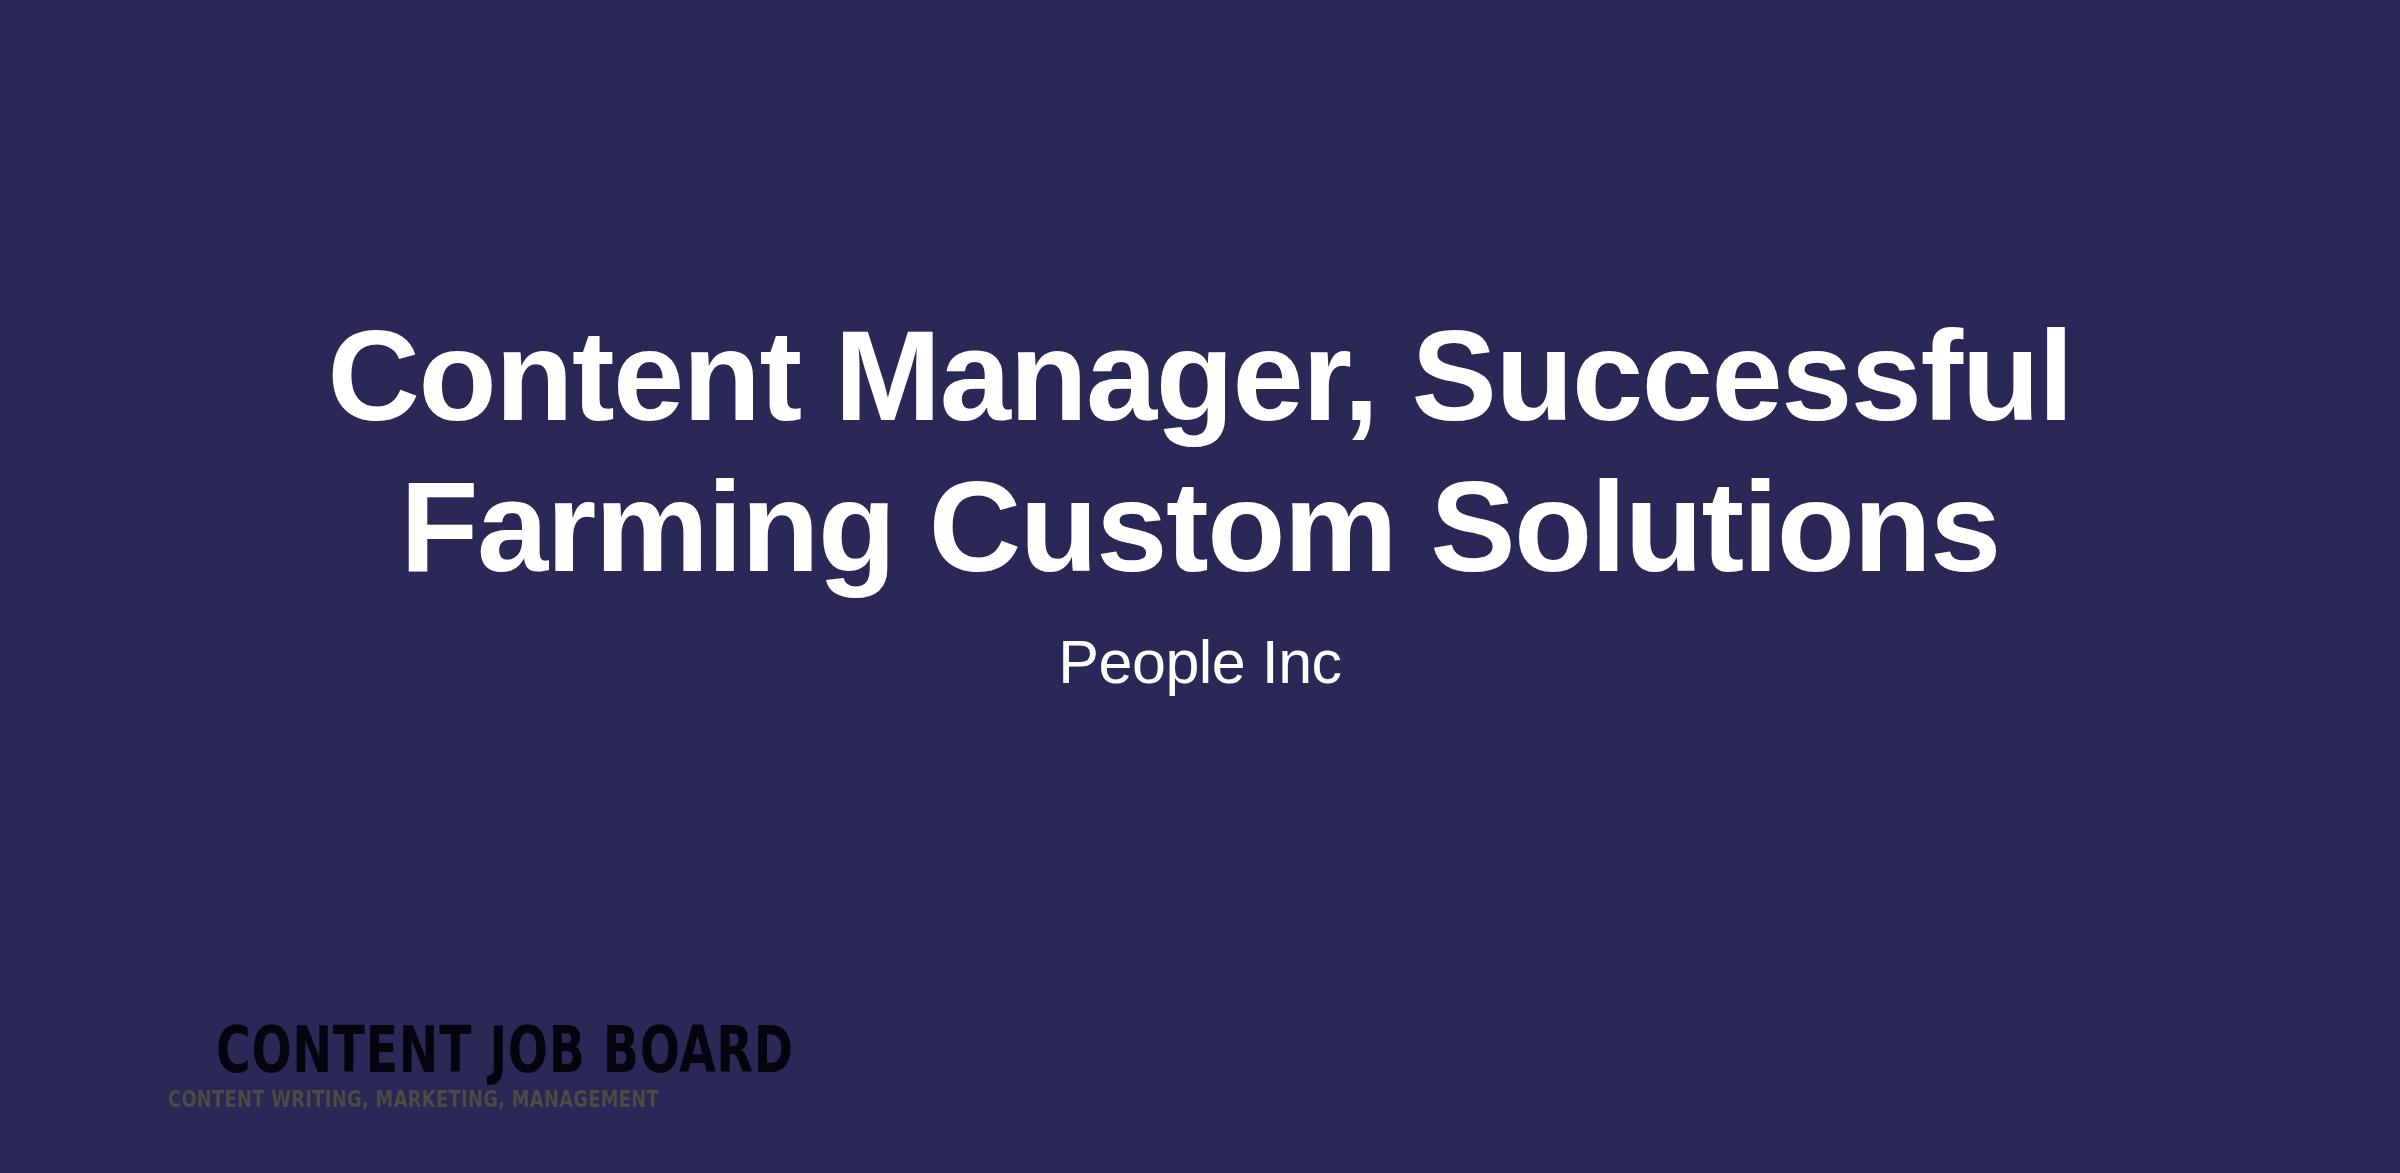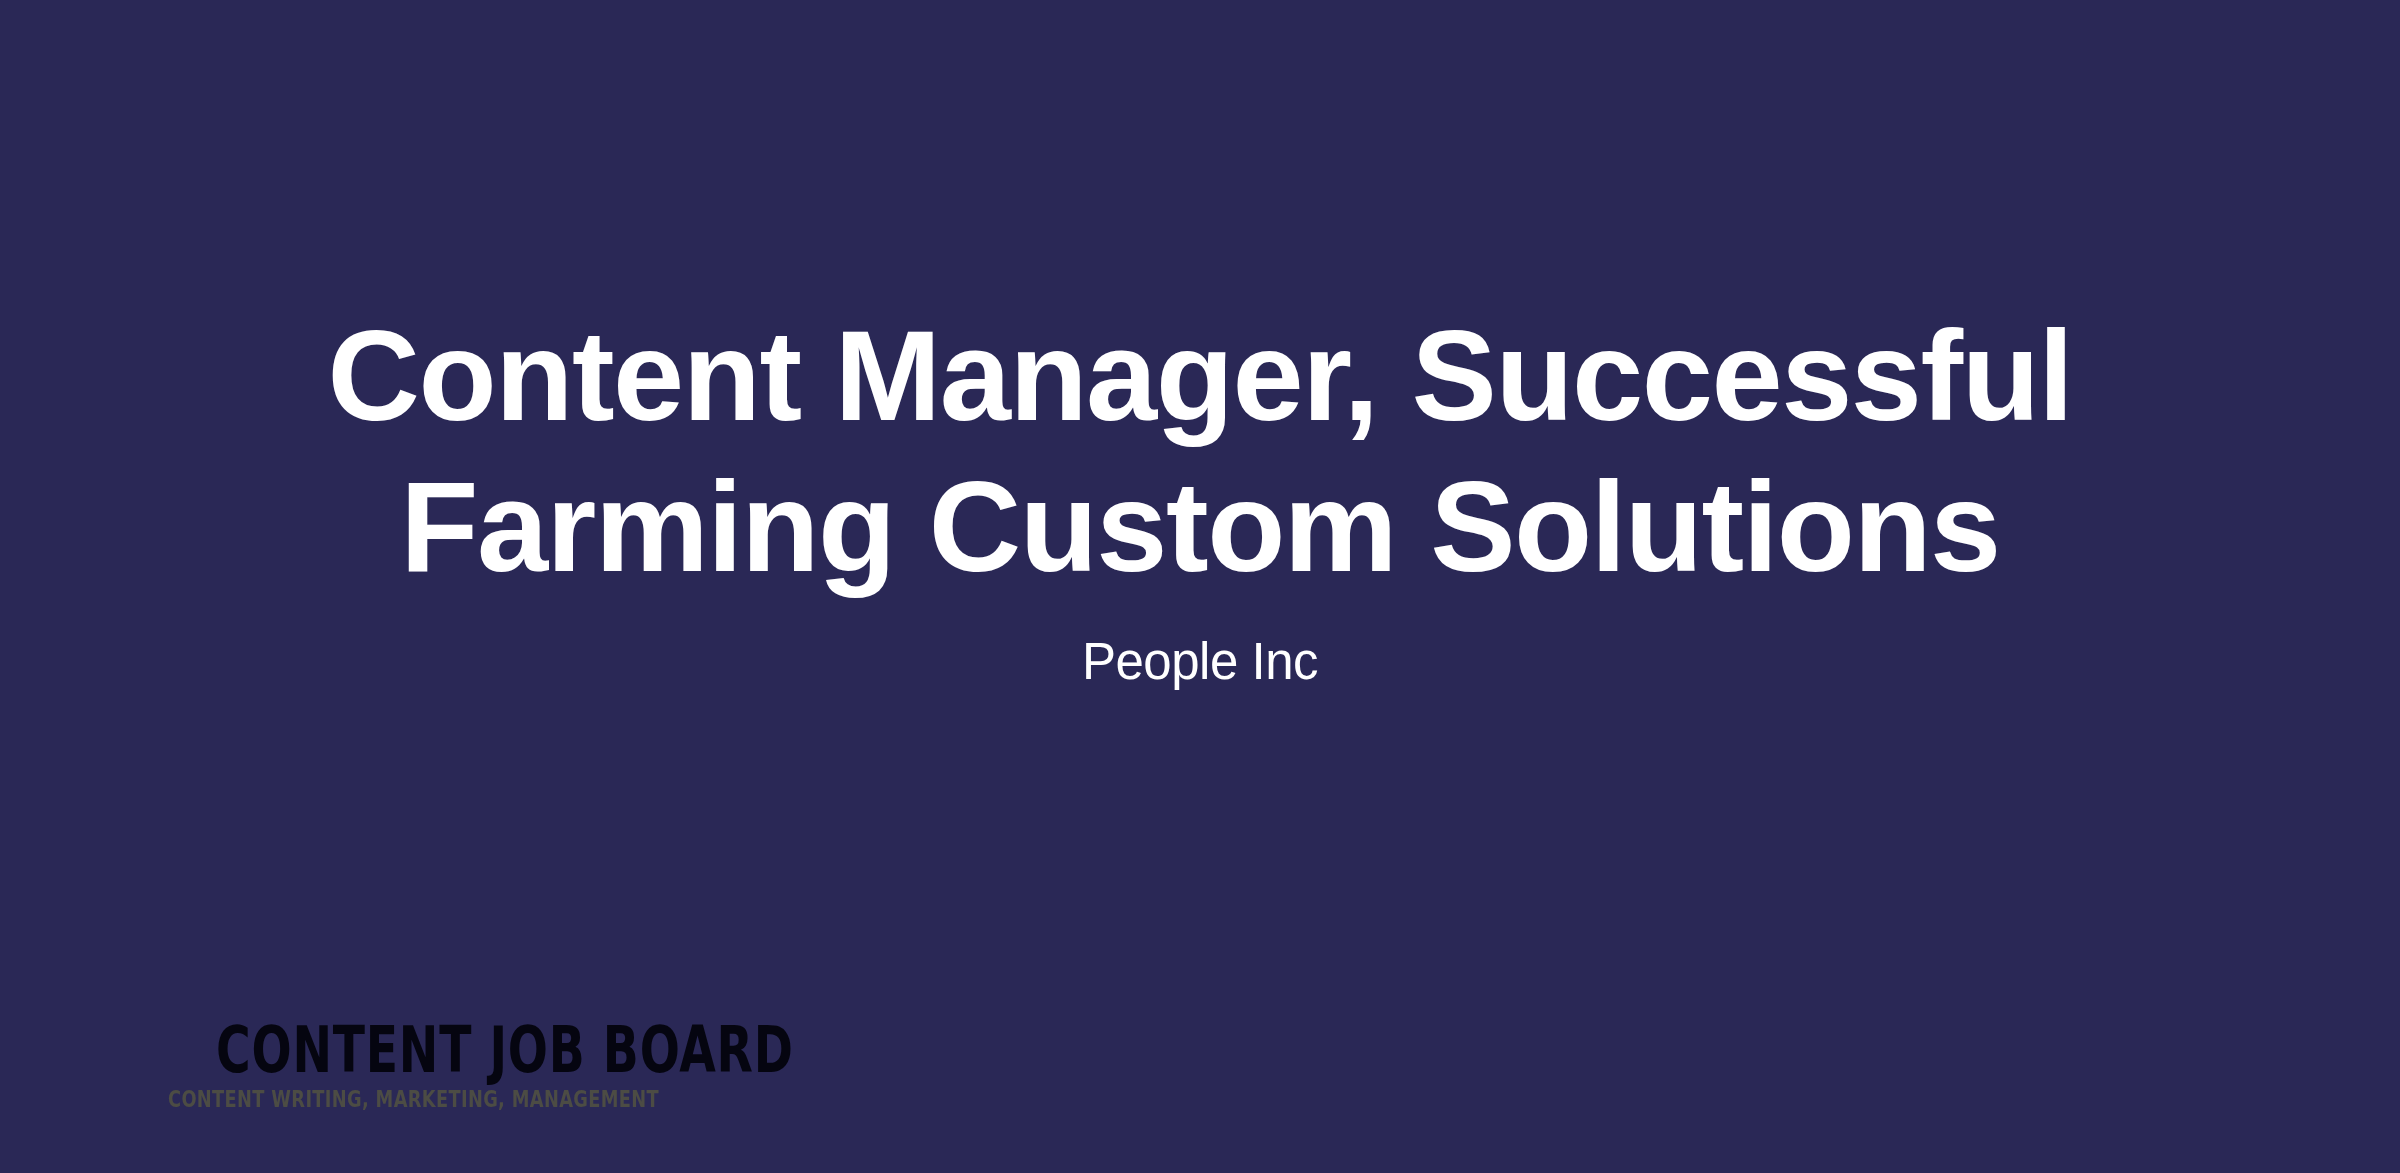--- a/index.html
+++ b/index.html
@@ -48,21 +48,21 @@
     letter-spacing: -1.5px;
     white-space: pre-line;
   }
 
   .company-name {
     margin: 0;
     padding-top: 18px;
     color: #ffffff;
     font-family: "Liberation Sans", sans-serif;
     font-weight: normal;
-    font-size: 51px;
+    font-size: 61px;
     line-height: 84px;
     letter-spacing: -0.5px;
   }
 
   
   .brand-block {
     position: absolute;
     left: 0;
     right: 0;
     top: 1018px;

